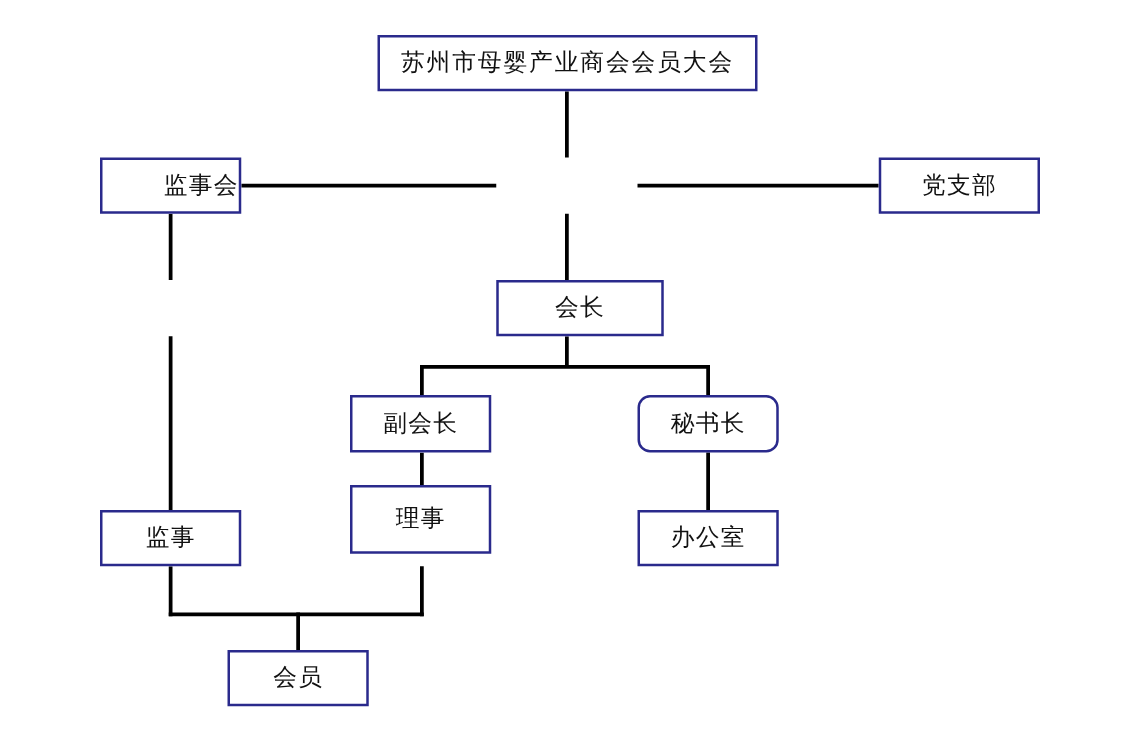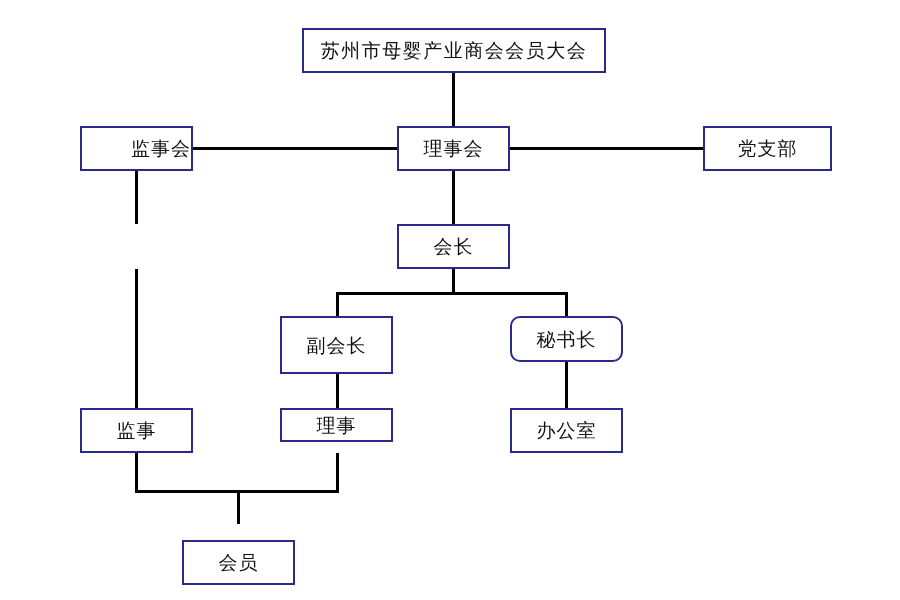--- a/index.html
+++ b/index.html
@@ -86,50 +86,47 @@
   <div class="conn v" style="left:237px; top:490px; height:34px;"></div>
 
   <div class="node root" style="left:302px; top:28px; width:304px; height:45px;">
     <span class="node-label">苏州市母婴产业商会会员大会</span>
   </div>
 
   <div class="node" style="left:80px; top:126px; width:113px; height:45px;justify-content:flex-end;">
     <span class="node-label">监事会</span>
   </div>
 
-  <div class="node" style="left:397px; top:126px; width:113px; height:45px;">
-    <span class="node-label">理事会</span>
-  </div>
 
   <div class="node" style="left:703px; top:126px; width:129px; height:45px;">
     <span class="node-label">党支部</span>
   </div>
 
 
-  <div class="node" style="left:397px; top:224px; width:113px; height:45px;">
+  <div class="node" style="left:397px; top:224px; width:134px; height:45px;">
     <span class="node-label">会长</span>
   </div>
 
-  <div class="node" style="left:280px; top:316px; width:113px; height:58px;">
+  <div class="node" style="left:280px; top:316px; width:113px; height:46px;">
     <span class="node-label">副会长</span>
   </div>
 
   <div class="node" style="left:510px; top:316px; width:113px; height:46px;border-radius:10px;">
     <span class="node-label">秘书长</span>
   </div>
 
   <div class="node" style="left:80px; top:408px; width:113px; height:45px;">
     <span class="node-label">监事</span>
   </div>
 
-  <div class="node" style="left:280px; top:408px; width:113px; height:34px;">
+  <div class="node" style="left:280px; top:388px; width:113px; height:55px;">
     <span class="node-label">理事</span>
   </div>
 
   <div class="node" style="left:510px; top:408px; width:113px; height:45px;">
     <span class="node-label">办公室</span>
   </div>
 
-  <div class="node" style="left:182px; top:540px; width:113px; height:45px;text-align:right;">
+  <div class="node" style="left:182px; top:520px; width:113px; height:45px;text-align:right;">
     <span class="node-label">会员</span>
   </div>
 
 </div>
 
 </body></html>

